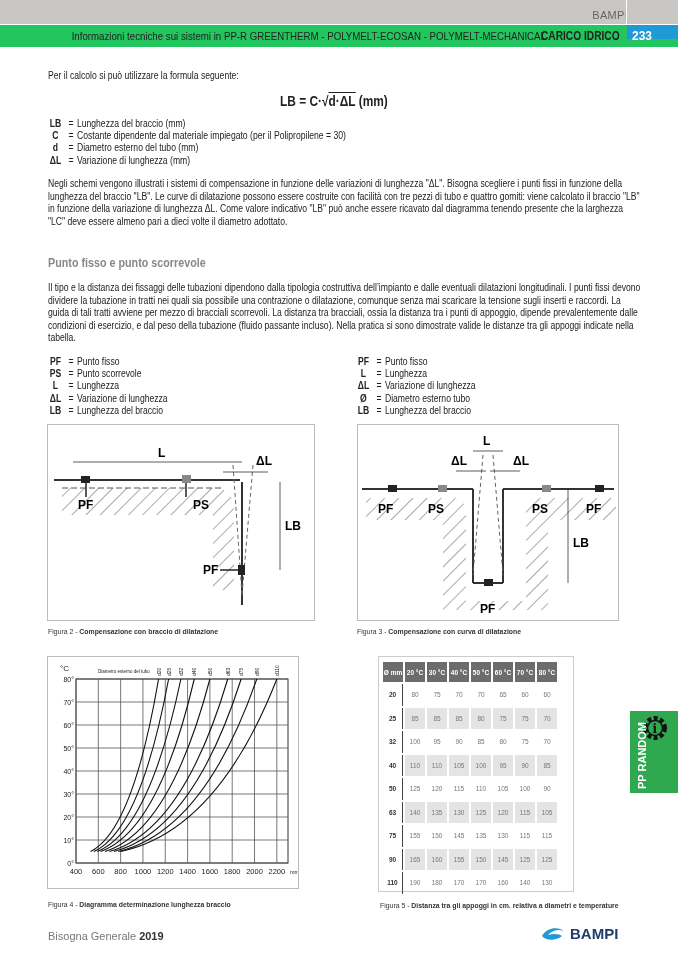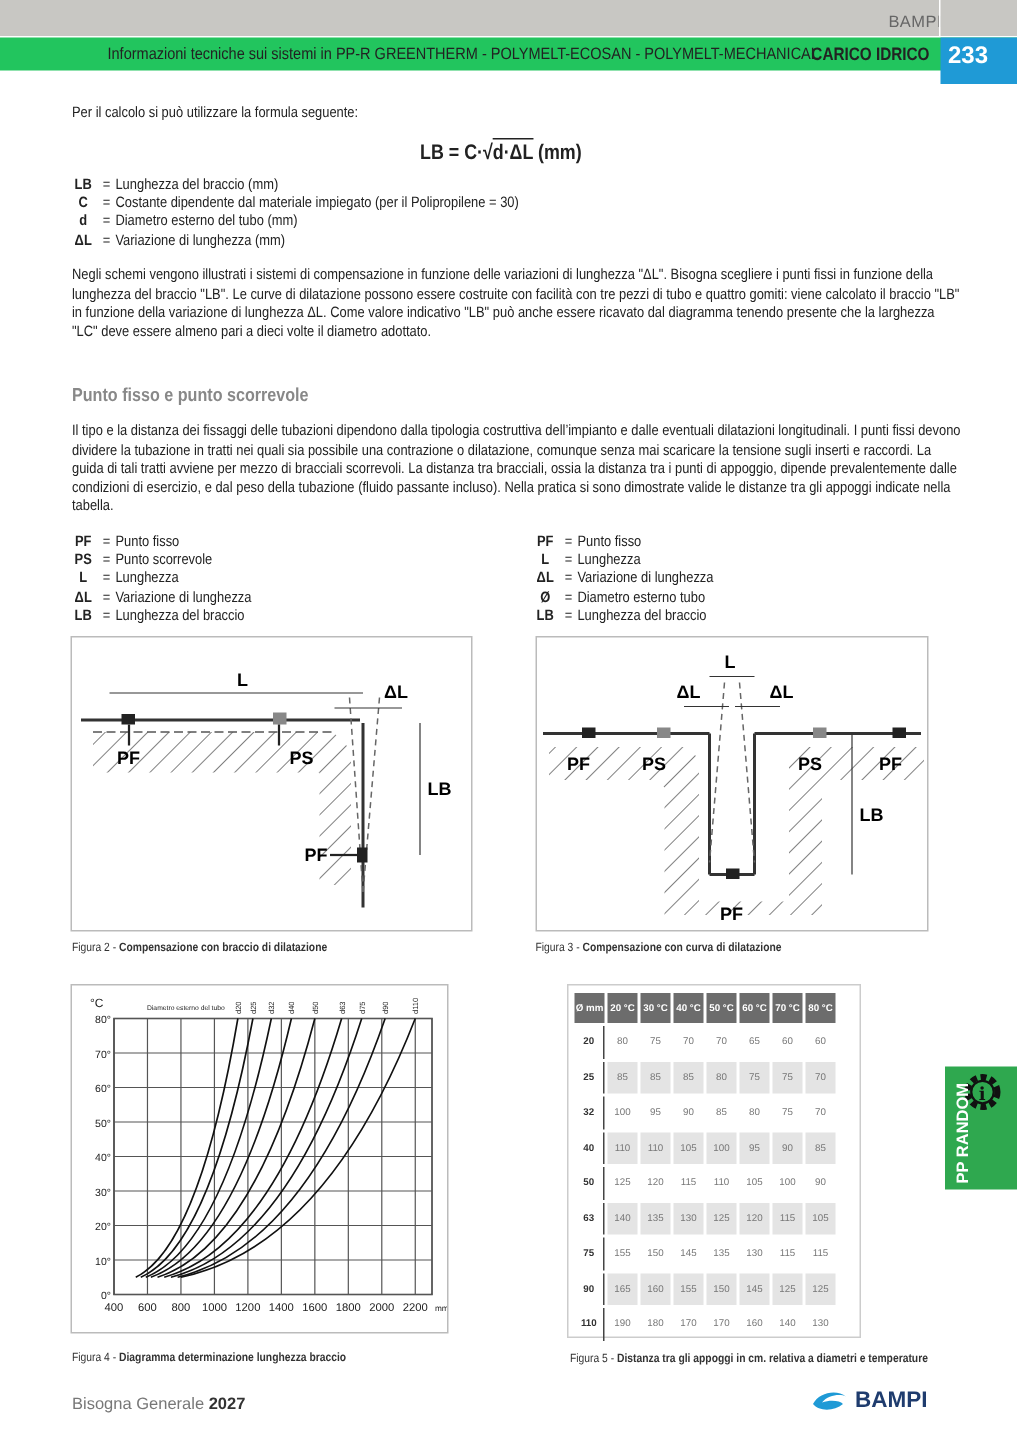--- a/index.html
+++ b/index.html
@@ -3,21 +3,21 @@
 <meta charset="utf-8">
 <style>
   * { box-sizing: border-box; margin: 0; padding: 0; }
   body { width: 678px; height: 959px; background: #fff; font-family: "Liberation Sans", sans-serif; color: #222; position: relative; overflow: hidden; }
   .topbar { position: absolute; left: 0; top: 0; width: 678px; height: 24px; background: #c8c7c3; }
   .topbar .brand { position: absolute; right: 50px; top: 9px; font-size: 11px; color: #666; letter-spacing: 0.3px; }
   .topbar .vline { position: absolute; left: 626px; top: 0; width: 1px; height: 24px; background: #fff; }
   .subbar { position: absolute; left: 0; top: 25px; width: 678px; height: 22px; background: #22c55e; }
   .subbar .info { position: absolute; right: 132px; top: 5px; font-size: 11px; color: #222; transform: scaleX(0.88); transform-origin: right center; white-space: nowrap; }
   .subbar .section { position: absolute; right: 58px; top: 4px; font-size: 12px; font-weight: bold; color: #222; transform: scaleX(0.85); transform-origin: right center; }
-  .subbar .pagenum { position: absolute; left: 627px; top: 0; width: 51px; height: 31px; background: #1f9ad6; color: #fff; font-weight: bold; font-size: 16px; padding: 4px 0 0 5px; }
+  .subbar .pagenum { position: absolute; left: 627px; top: 0; width: 51px; height: 14px; background: #1f9ad6; color: #fff; font-weight: bold; font-size: 12px; padding: 4px 0 0 5px; }
   .p { position: absolute; left: 48px; font-size: 10px; line-height: 12.5px; color: #222; transform: scaleX(0.86); transform-origin: left top; }
   .formula { position: absolute; left: 280px; top: 93px; font-size: 14px; font-weight: bold; color: #222; transform: scaleX(0.85); transform-origin: left top; }
   .formula .sq { border-top: 1.3px solid #222; padding-top: 0; }
   .defs { position: absolute; font-size: 10px; line-height: 12.2px; transform: scaleX(0.86); transform-origin: left top; }
   .defs .row { display: flex; white-space: nowrap; }
   .defs .sym { width: 22px; text-align: center; font-weight: bold; }
   .defs .eq { width: 14px; text-align: center; }
   .h2 { position: absolute; left: 48px; top: 256px; font-size: 12.5px; font-weight: bold; color: #888; transform: scaleX(0.86); transform-origin: left top; }
   .figbox { position: absolute; border: 1px solid #bbb; background: #fff; }
   .cap { position: absolute; font-size: 8px; color: #333; transform: scaleX(0.86); transform-origin: left top; white-space: nowrap; }
@@ -377,19 +377,19 @@
 
 <div class="sidetab">
   <svg style="position:absolute; left:10px; top:2px;" width="30" height="30" viewBox="0 0 30 30">
     <circle cx="15" cy="15" r="10" fill="none" stroke="#111" stroke-width="4" stroke-dasharray="4 2.5"></circle>
     <circle cx="15" cy="15" r="7.5" fill="#2fa84f" stroke="#111" stroke-width="1.5"></circle>
     <text x="12.5" y="20" font-size="12" font-weight="bold" fill="#111" font-family="DejaVu Serif, serif">i</text>
   </svg>
   <span class="lbl">PP RANDOM</span>
 </div>
 
-<div class="footer-left"><span>Bisogna Generale </span><b>2027</b></div>
+<div class="footer-left"><span>Bisogna Generale </span><b>2019</b></div>
 <div class="logo">
   <svg width="26" height="16" viewBox="0 0 26 16">
     <path d="M2 10 C6 2, 18 0, 24 5 C20 3, 12 4, 8 9 C14 7, 20 8, 22 10 C16 15, 6 15, 2 10 Z" fill="#1f9ad6"></path>
   </svg>
   <span>BAMPI</span>
 </div>
 
 </body></html>

